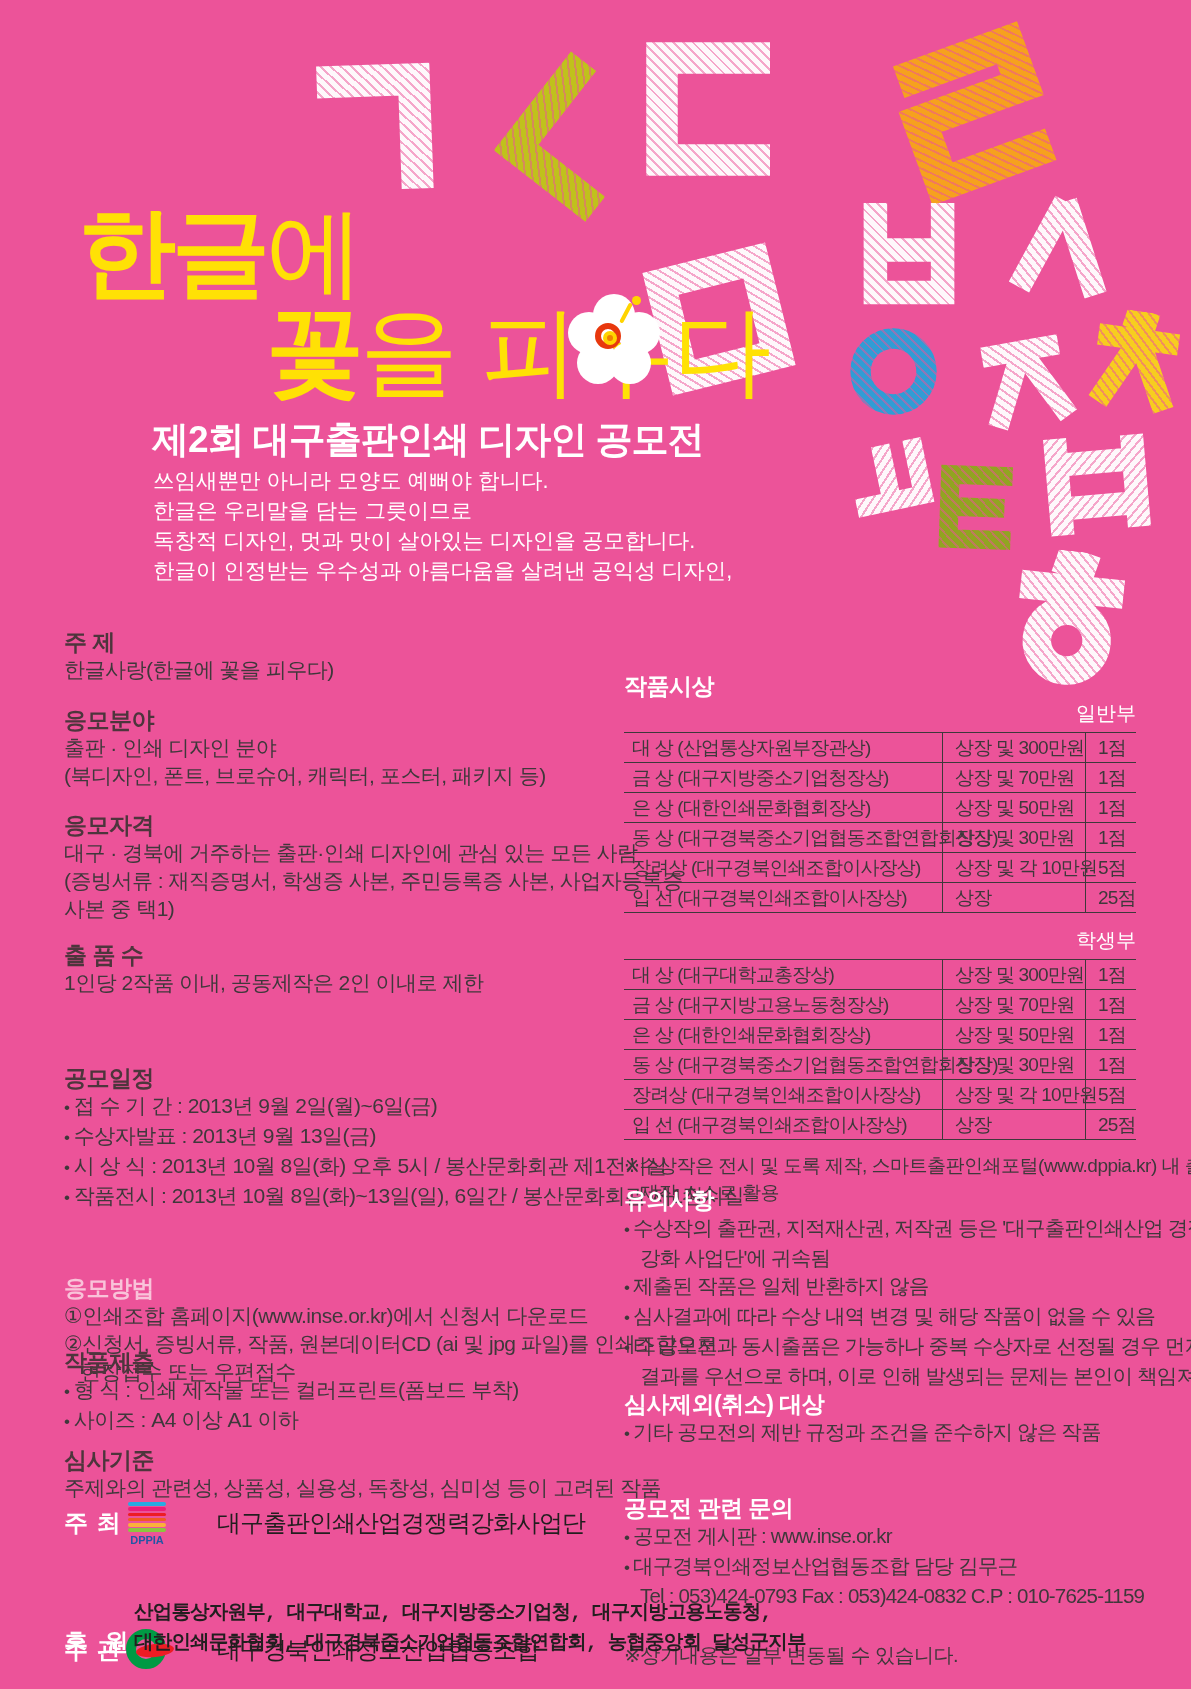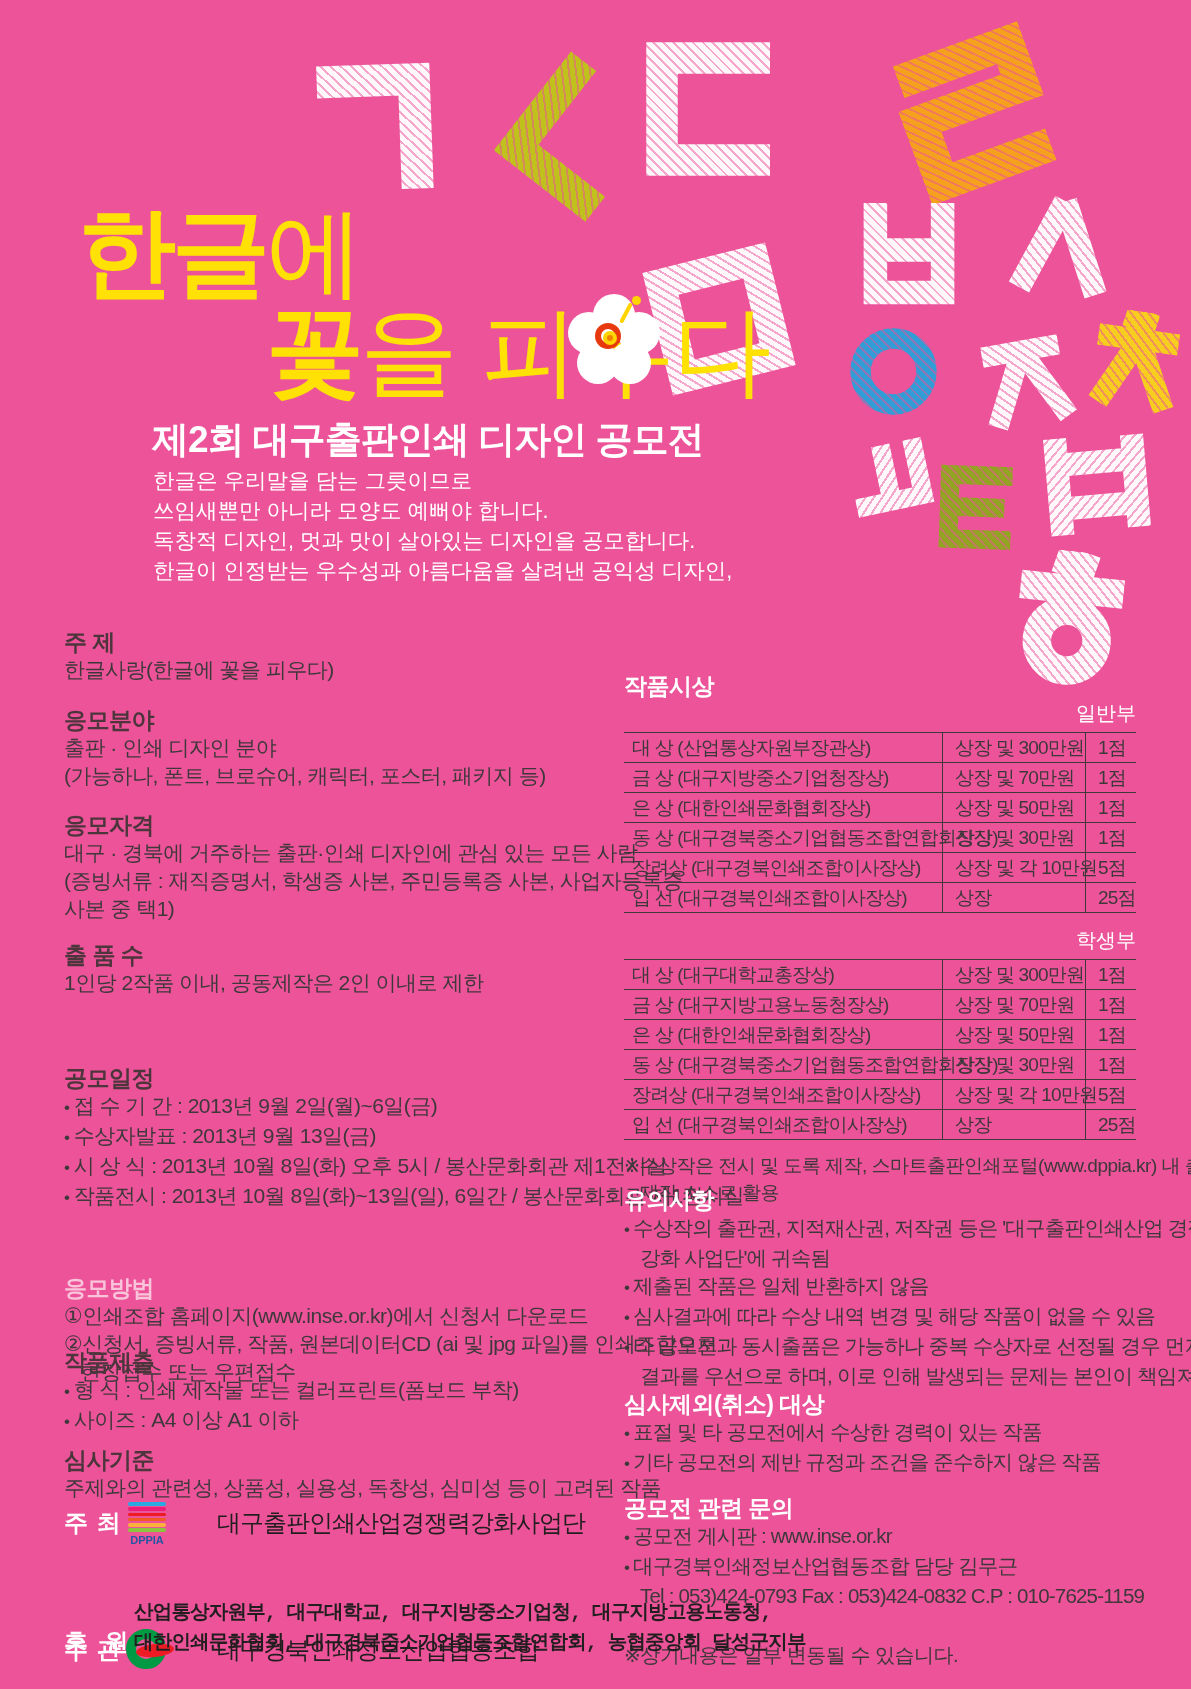--- a/index.html
+++ b/index.html
@@ -150,35 +150,35 @@
   <div class="petal" style="left:2px;top:18px;"></div>
   <div class="f-ring"></div>
     <div class="f-core"></div>
     <div class="f-dot"></div>
   <div class="f-stamen"></div>
     <div class="f-stamen-dot"></div>
 </div>
 
 <div class="subtitle">제2회 대구출판인쇄 디자인 공모전</div>
 <div class="desc">
+  <div>쓰임새뿐만 아니라 모양도 예뻐야 합니다.</div>
   <div>한글은 우리말을 담는 그릇이므로</div>
-  <div>쓰임새뿐만 아니라 모양도 예뻐야 합니다.</div>
   <div>독창적 디자인, 멋과 맛이 살아있는 디자인을 공모합니다.</div>
   <div>한글이 인정받는 우수성과 아름다움을 살려낸 공익성 디자인,</div>
 </div>
 
 <div class="sec" style="top:628px;">
   <div class="hd">주  제</div>
   <div class="ln">한글사랑(한글에 꽃을 피우다)</div>
 </div>
 
 <div class="sec" style="top:706px;">
   <div class="hd">응모분야</div>
   <div class="ln">출판 · 인쇄 디자인 분야</div>
-  <div class="ln">(가능하나, 폰트, 브로슈어, 캐릭터, 포스터, 패키지 등)</div>
+  <div class="ln">(북디자인, 폰트, 브로슈어, 캐릭터, 포스터, 패키지 등)</div>
 </div>
 
 <div class="sec" style="top:811px;">
   <div class="hd">응모자격</div>
   <div class="ln">대구 · 경북에 거주하는 출판·인쇄 디자인에 관심 있는 모든 사람</div>
   <div class="ln">(증빙서류 : 재직증명서, 학생증 사본, 주민등록증 사본, 사업자등록증</div>
   <div class="ln">사본 중 택1)</div>
 </div>
 
 <div class="sec" style="top:941px;">
@@ -289,21 +289,20 @@
   <div class="rln bl">수상작의 출판권, 지적재산권, 저작권 등은 '대구출판인쇄산업 경쟁력</div>
   <div class="rln ind">강화 사업단'에 귀속됨</div>
   <div class="rln bl">제출된 작품은 일체 반환하지 않음</div>
   <div class="rln bl">심사결과에 따라 수상 내역 변경 및 해당 작품이 없을 수 있음</div>
   <div class="rln bl">타 공모전과 동시출품은 가능하나 중복 수상자로 선정될 경우 먼저 발표 된</div>
   <div class="rln ind">결과를 우선으로 하며, 이로 인해 발생되는 문제는 본인이 책임져야 함</div>
 </div>
 
 <div class="rcol" style="top:1390px;">
   <div class="rhd">심사제외(취소) 대상</div>
-  <div class="rln bl">표절 및 타 공모전에서 수상한 경력이 있는 작품</div>
   <div class="rln bl">기타 공모전의 제반 규정과 조건을 준수하지 않은 작품</div>
 </div>
 
 <div class="rcol" style="top:1494px;">
   <div class="rhd">공모전 관련 문의</div>
   <div class="rln bl">공모전 게시판 : www.inse.or.kr</div>
   <div class="rln bl">대구경북인쇄정보산업협동조합 담당 김무근</div>
   <div class="rln ind">Tel : 053)424-0793   Fax : 053)424-0832   C.P : 010-7625-1159</div>
 </div>
 

